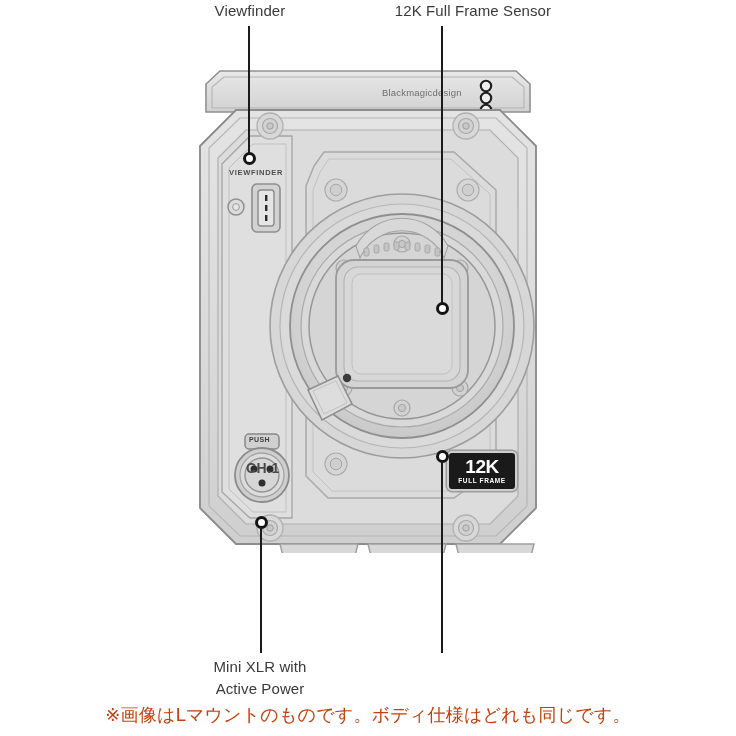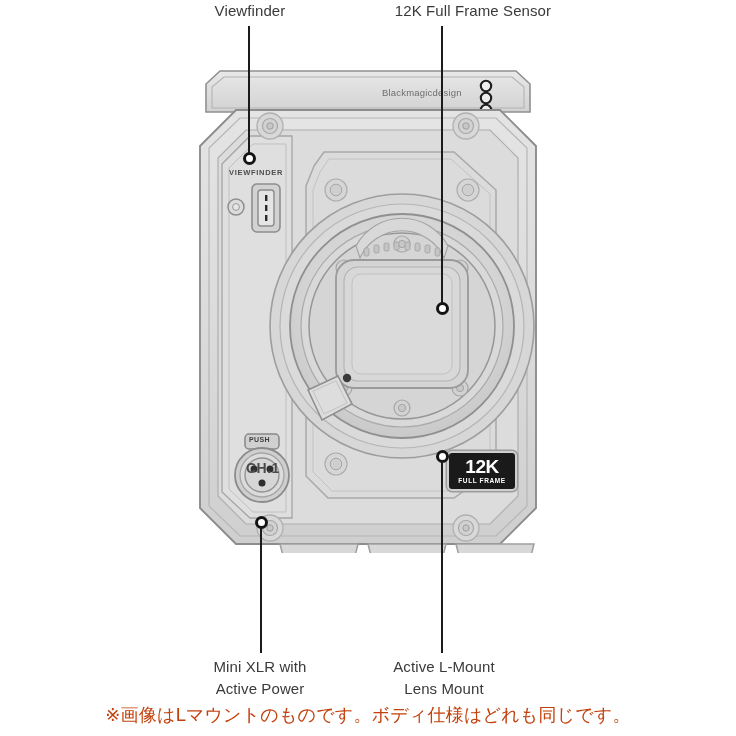--- a/index.html
+++ b/index.html
@@ -268,18 +268,16 @@
   <div class="callout-line" style="left:441px;top:26px;height:280px;"></div>
   <div class="callout-dot" style="left:436px;top:302px;"></div>
 
   <div class="callout-dot" style="left:255px;top:516px;"></div>
   <div class="callout-line" style="left:260px;top:527px;height:126px;"></div>
   <div class="callout-label" style="left:160px;top:656px;width:200px;">Mini XLR with
 Active Power</div>
 
   <div class="callout-dot" style="left:436px;top:450px;"></div>
   <div class="callout-line" style="left:441px;top:461px;height:192px;"></div>
-  <div class="callout-label" style="left:344px;top:656px;width:200px;">Active L-Mount
-Lens Mount</div>
 
   <div id="footer-note">※画像はLマウントのものです。ボディ仕様はどれも同じです。</div>
 
 </div>
 
 </body></html>

